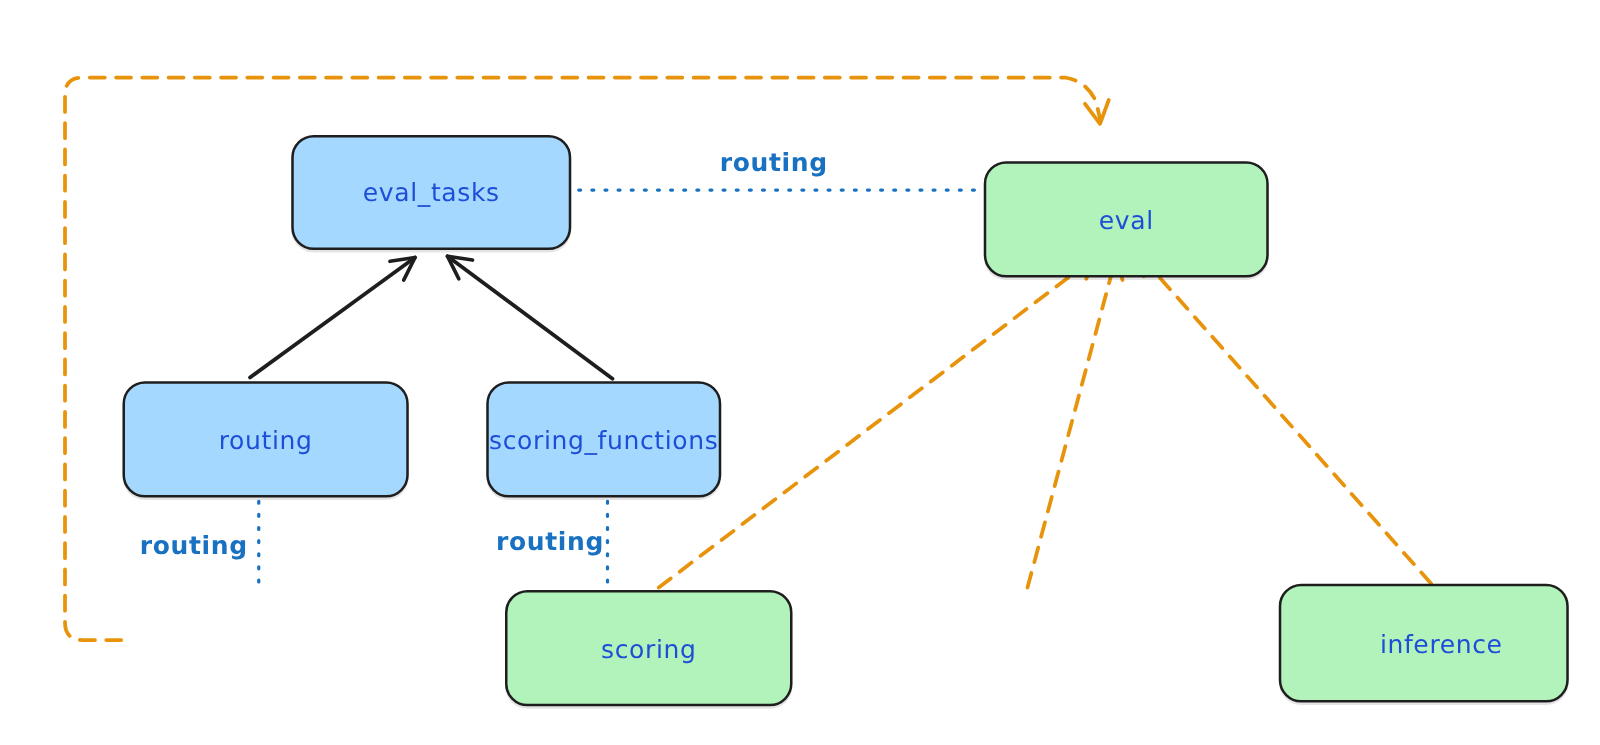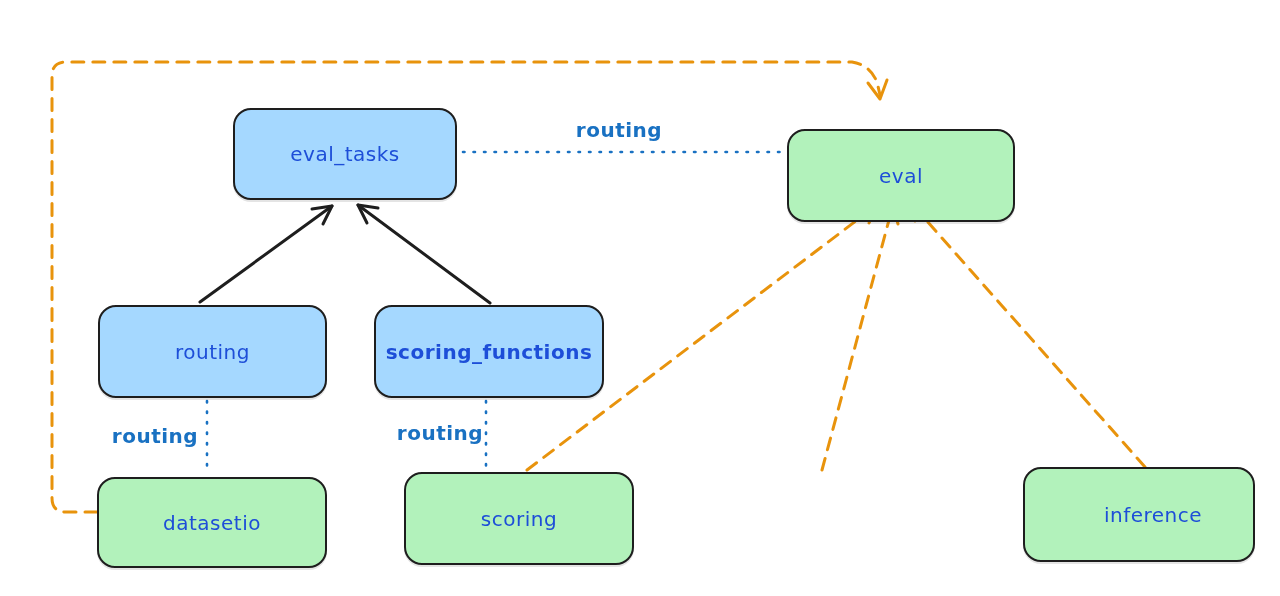--- a/index.html
+++ b/index.html
@@ -93,27 +93,24 @@
   </div>
 
   <div class="node node-green" style="left:787px; top:105px; width:228px; height:93px;margin-top:24px;">
     <span class="node-label">eval</span>
   </div>
 
   <div class="node node-blue" style="left:98px; top:305px; width:229px; height:93px;">
     <span class="node-label">routing</span>
   </div>
 
-  <div class="node node-blue" style="left:374px; top:305px; width:230px; height:93px;font-weight:bold;">
+  <div class="node node-blue" style="left:389px; top:305px; width:188px; height:93px;">
     <span class="node-label">scoring_functions</span>
   </div>
 
-  <div class="node node-green" style="left:97px; top:477px; width:230px; height:91px;">
-    <span class="node-label">datasetio</span>
-  </div>
 
   <div class="node node-green" style="left:404px; top:472px; width:230px; height:93px;">
     <span class="node-label">scoring</span>
   </div>
 
 
   <div class="node node-green" style="left:1023px; top:467px; width:232px; height:95px;padding-left:28px;">
     <span class="node-label">inference</span>
   </div>
 

